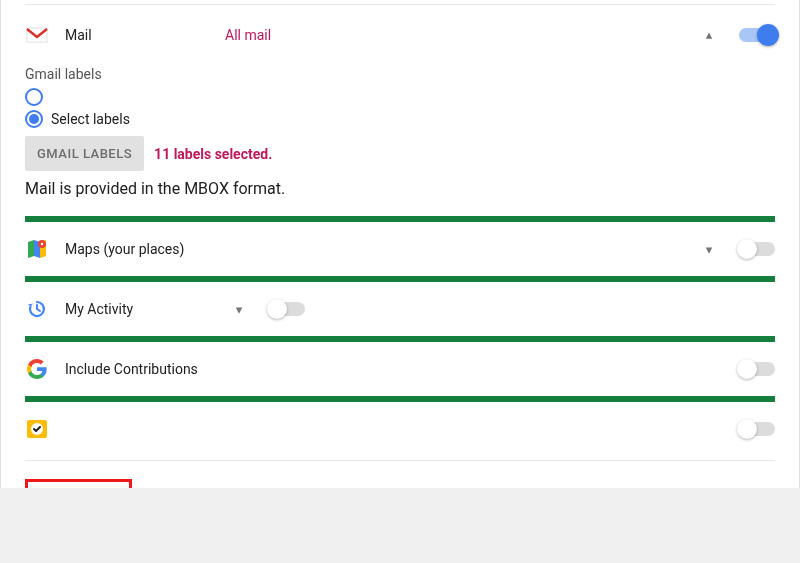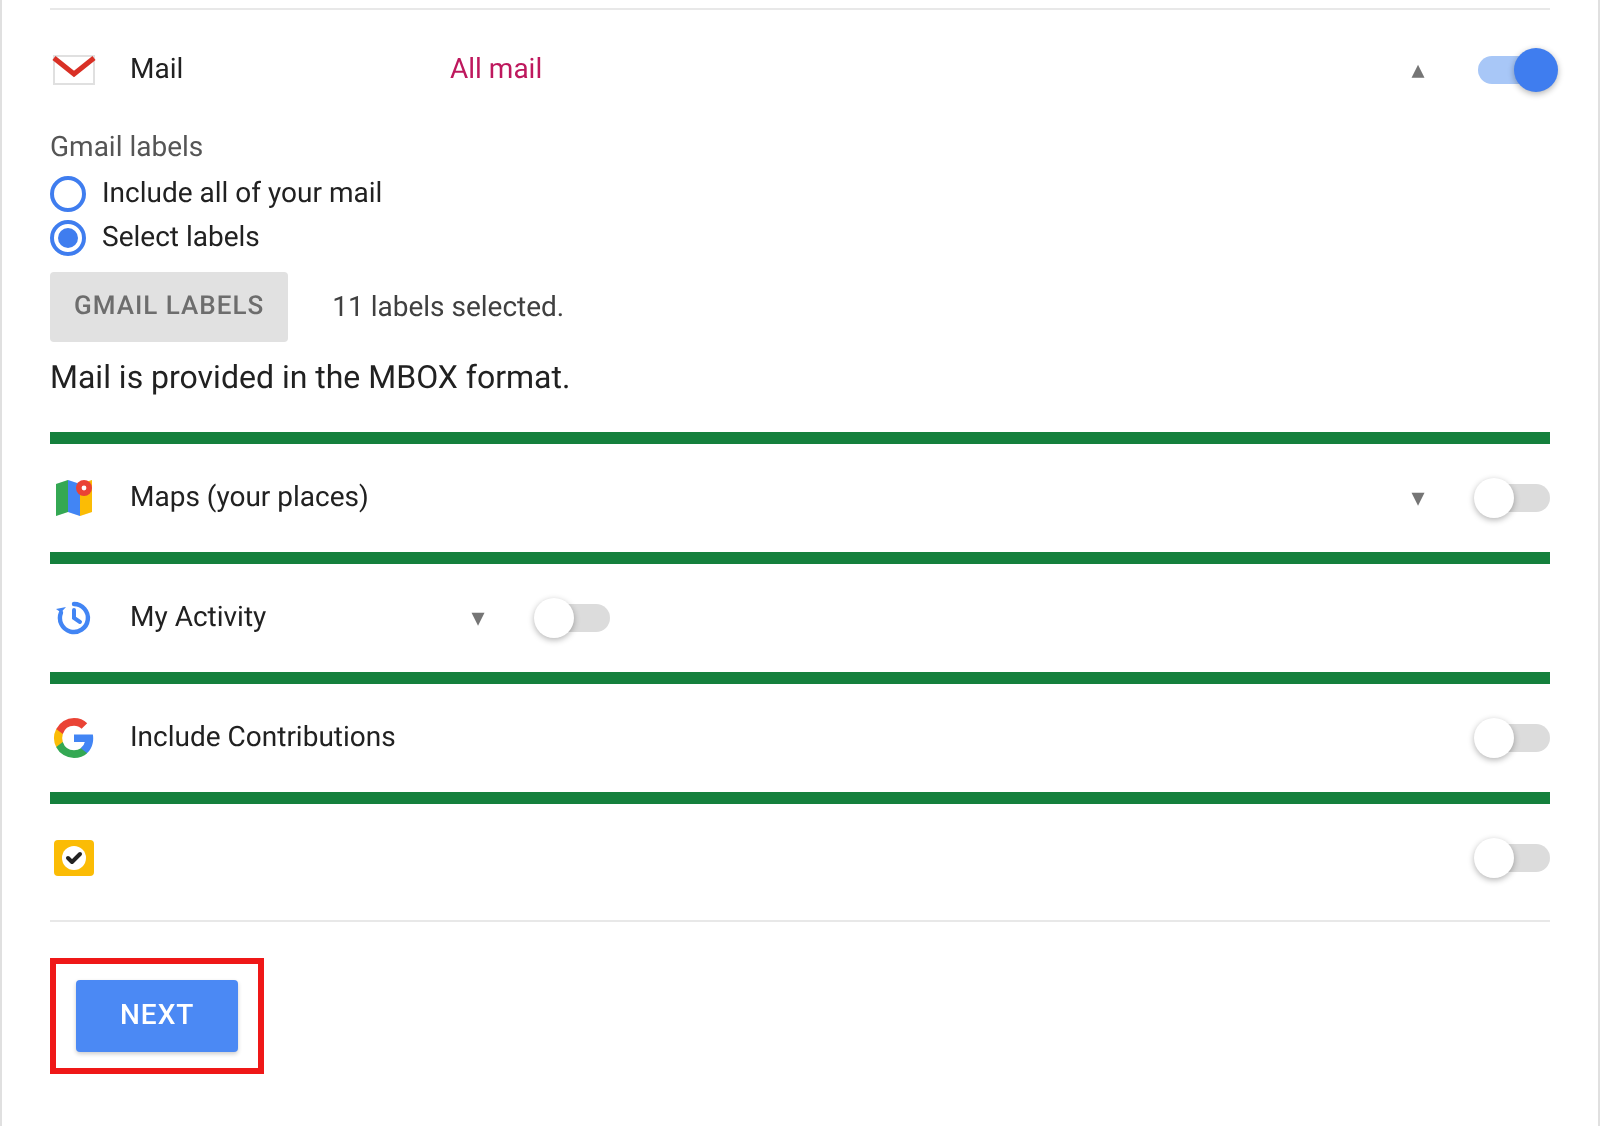--- a/index.html
+++ b/index.html
@@ -6,21 +6,21 @@
   body {
     font-family: Roboto, Arial, sans-serif;
     font-size: 14px;
     color: #212121;
     background: #f0f0f0;
     display: flex;
     justify-content: center;
   }
   .panel {
     width: 800px;
-    height: 563px;
+    height: 488px;
     background: #fff;
     border-left: 1px solid #e0e0e0;
     border-right: 1px solid #e0e0e0;
     padding: 0 24px;
     position: relative;
   }
   .row {
     display: flex;
     align-items: center;
     height: 60px;
@@ -137,21 +137,21 @@
   .labels-btn {
     background: #e1e1e1;
     border-radius: 2px;
     padding: 10px 12px;
     color: #6d6d6d;
     font-weight: 500;
     font-size: 13px;
     letter-spacing: 0.5px;
     cursor: pointer;
   }
-  .labels-count { margin-left: 22px; color: #404040; }
+  .labels-count { margin-left: 10px; color: #be185d; font-weight: bold; }
   .format-note {
     margin-top: 8px;
     color: #212121;
     font-size: 16px;
     padding-bottom: 8px;
   }
   .separator {
     border-top: 1px solid #e8e8e8;
     margin-top: 4px;
   }
@@ -199,21 +199,20 @@
         <div class="track"></div>
           <div class="thumb"></div>
       </div>
     </div>
   </div>
 
   <div class="details">
     <div class="details-title">Gmail labels</div>
     <div class="radio-row">
       <span class="radio"></span>
-      <span>Include all of your mail</span>
     </div>
     <div class="radio-row">
       <span class="radio filled"></span>
       <span>Select labels</span>
     </div>
     <div class="labels-btn-row">
       <div class="labels-btn">GMAIL LABELS</div>
       <div class="labels-count">11 labels selected.</div>
     </div>
     <div class="format-note">Mail is provided in the MBOX format.</div>

